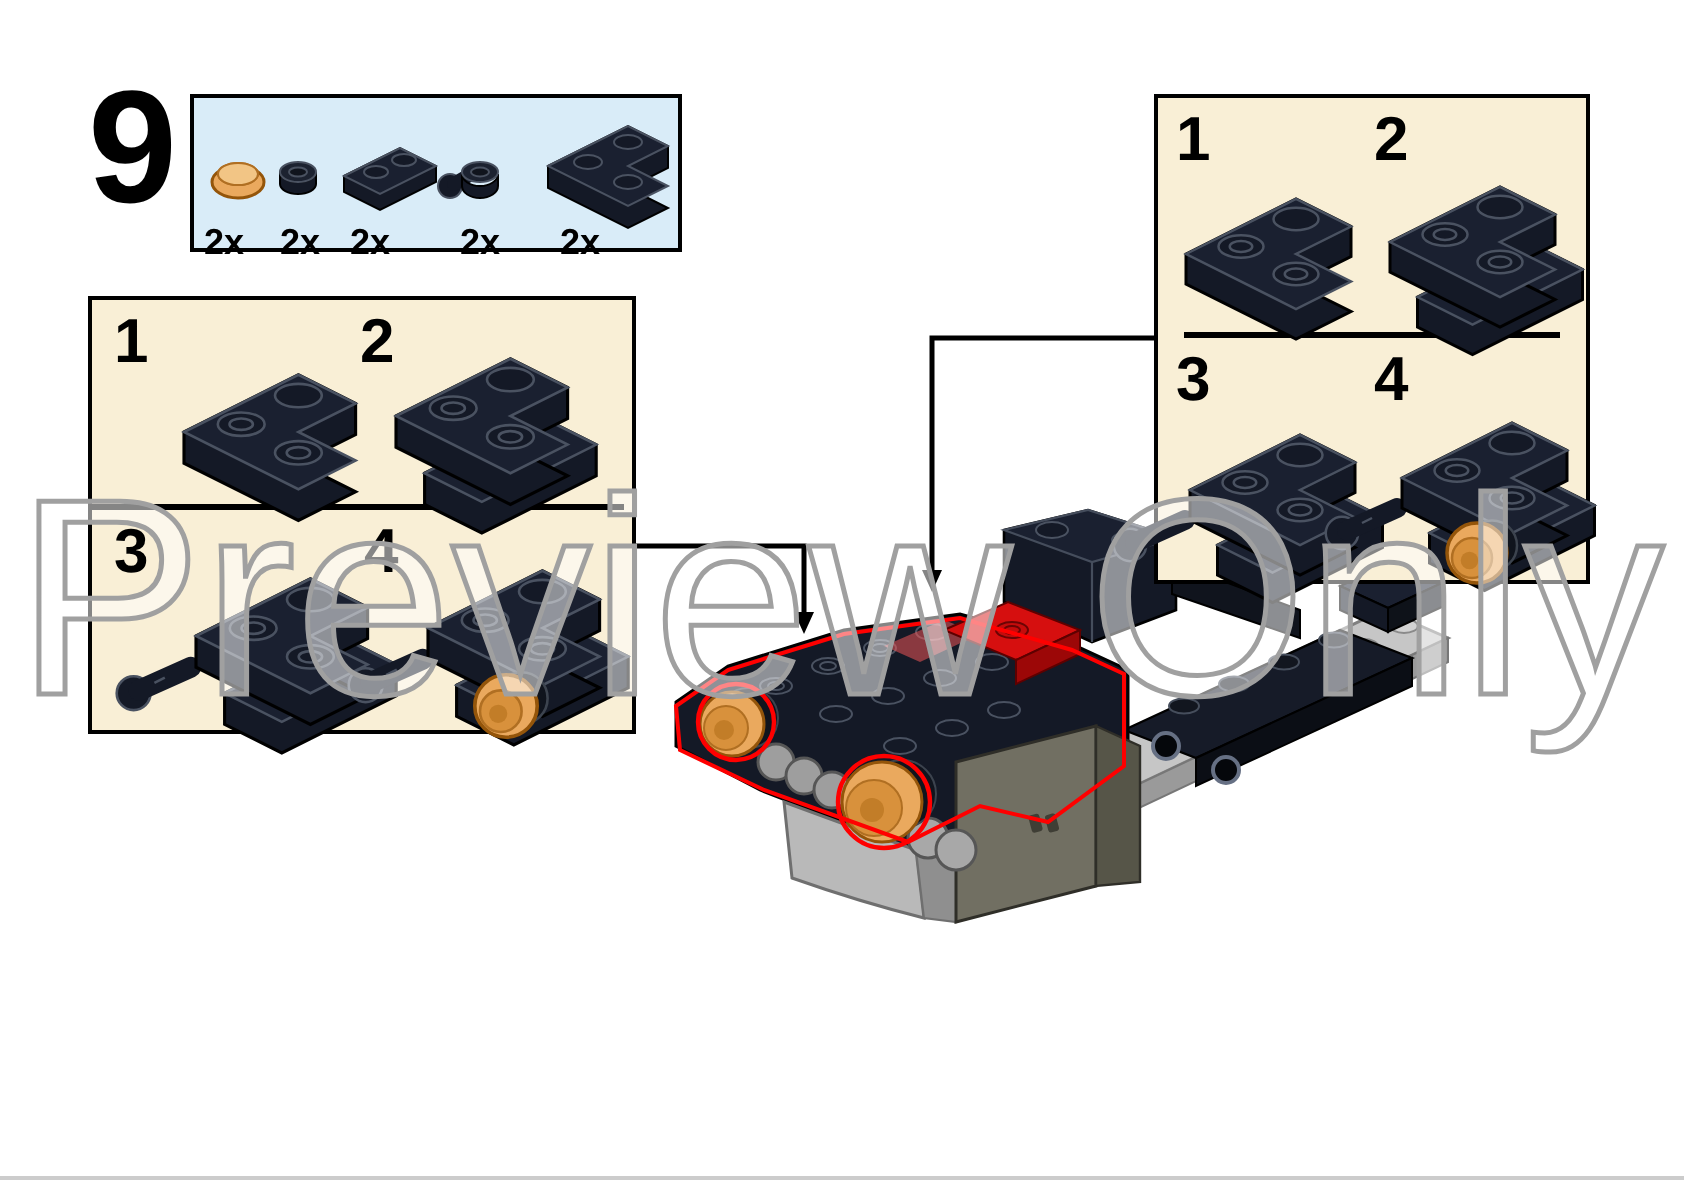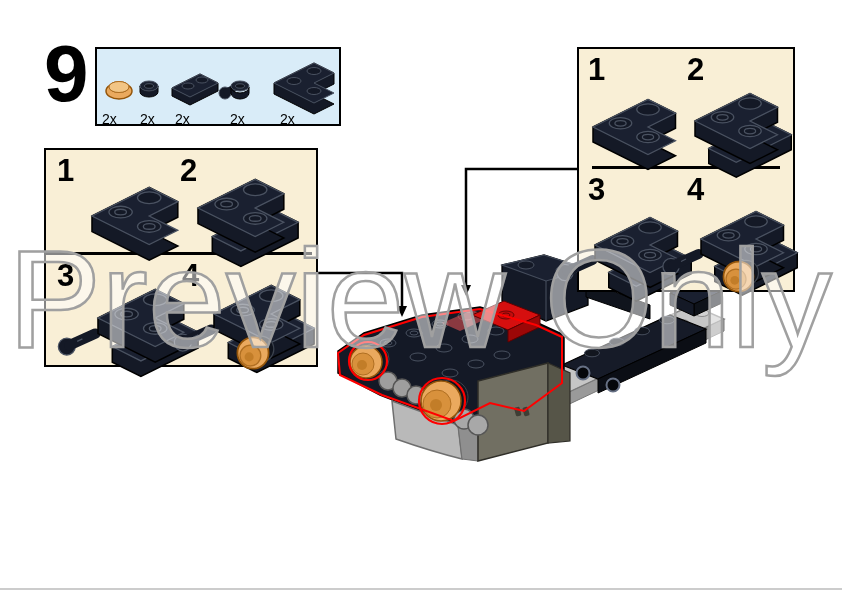--- a/index.html
+++ b/index.html
@@ -2,21 +2,21 @@
 <html><head>
 <meta charset="utf-8">
 <style>
   html,body{margin:0;padding:0;background:#ffffff;}
   #stage{position:relative;width:842px;height:596px;background:#ffffff;overflow:hidden;
          font-family:"Liberation Sans", sans-serif;}
   .abs{position:absolute;}
   #step-number{left:44px;top:34px;font-size:80px;font-weight:700;color:#000;line-height:1;}
   
   #parts-box{left:95px;top:47px;width:246px;height:79px;background:#d9ecf8;border:2.5px solid #000;box-sizing:border-box;}
-  .part-count{position:absolute;top:62px;font-size:14px;color:#000;font-weight:400;}
+  .part-count{position:absolute;top:62px;font-size:18px;color:#000;font-weight:700;}
   
   .panel{background:#f9efd6;border:2.5px solid #000;box-sizing:border-box;}
   #left-panel{left:44px;top:148px;width:274px;height:219px;}
   #right-panel{left:577px;top:47px;width:218px;height:245px;}
   .step-num{position:absolute;font-size:31px;font-weight:700;color:#000;line-height:1;}
   .divider{position:absolute;height:2.5px;background:#000;}
   .panel svg{position:absolute;left:0;top:0;overflow:visible;}
   
   #model-svg{left:330px;top:253px;}
   #callout-svg{left:0;top:0;}

